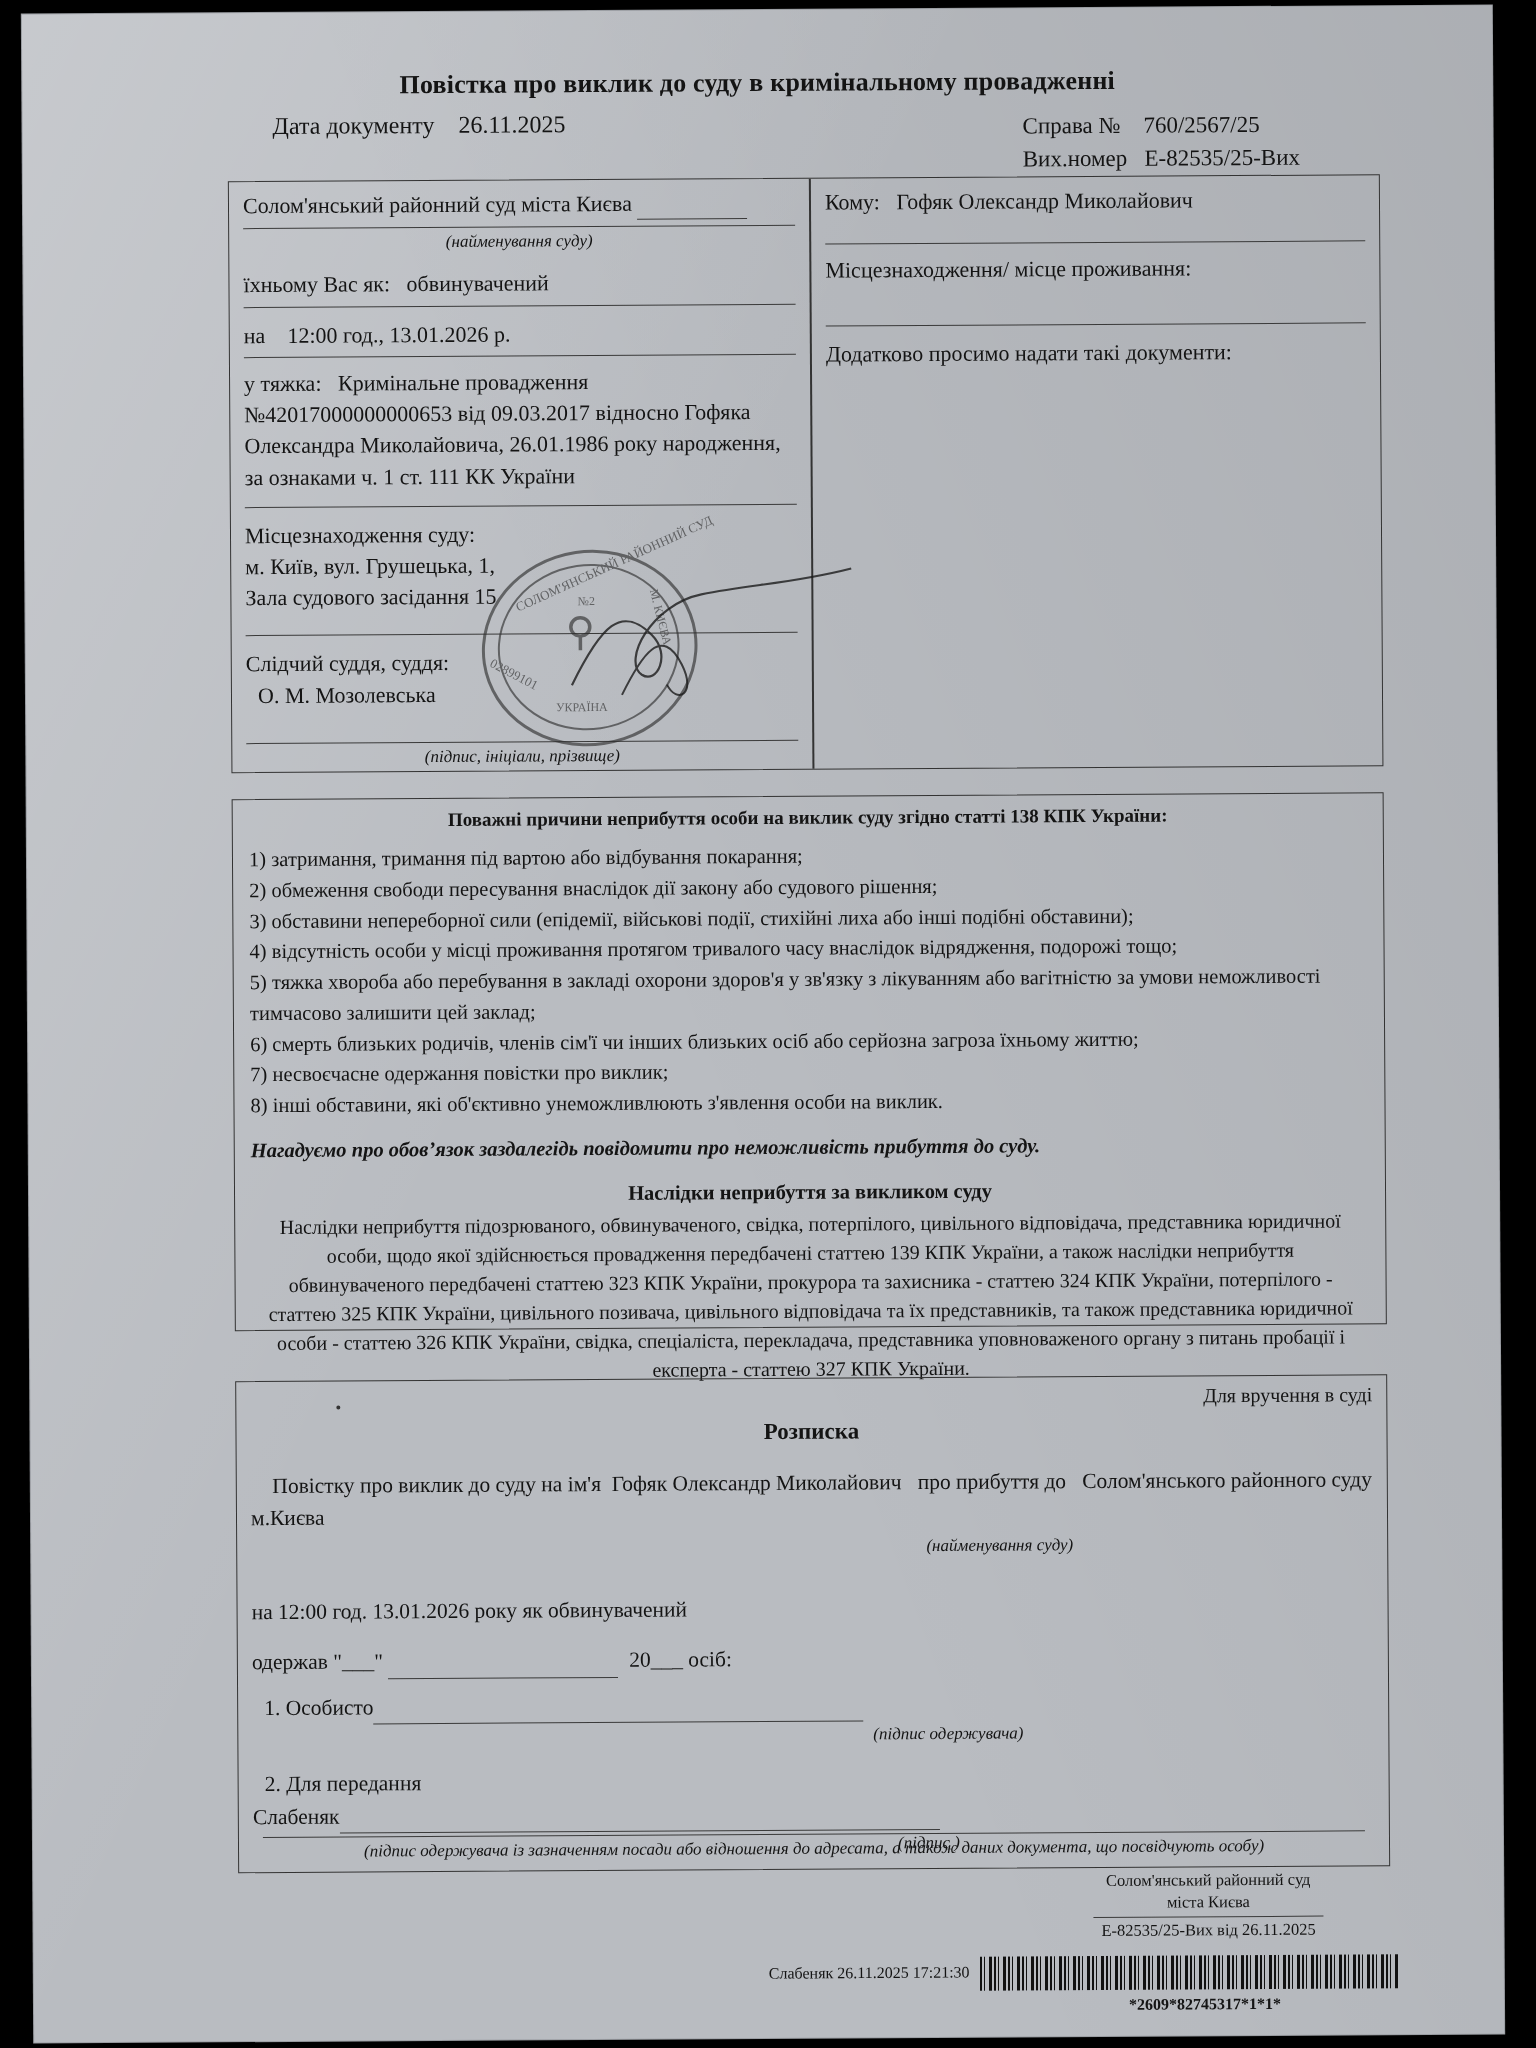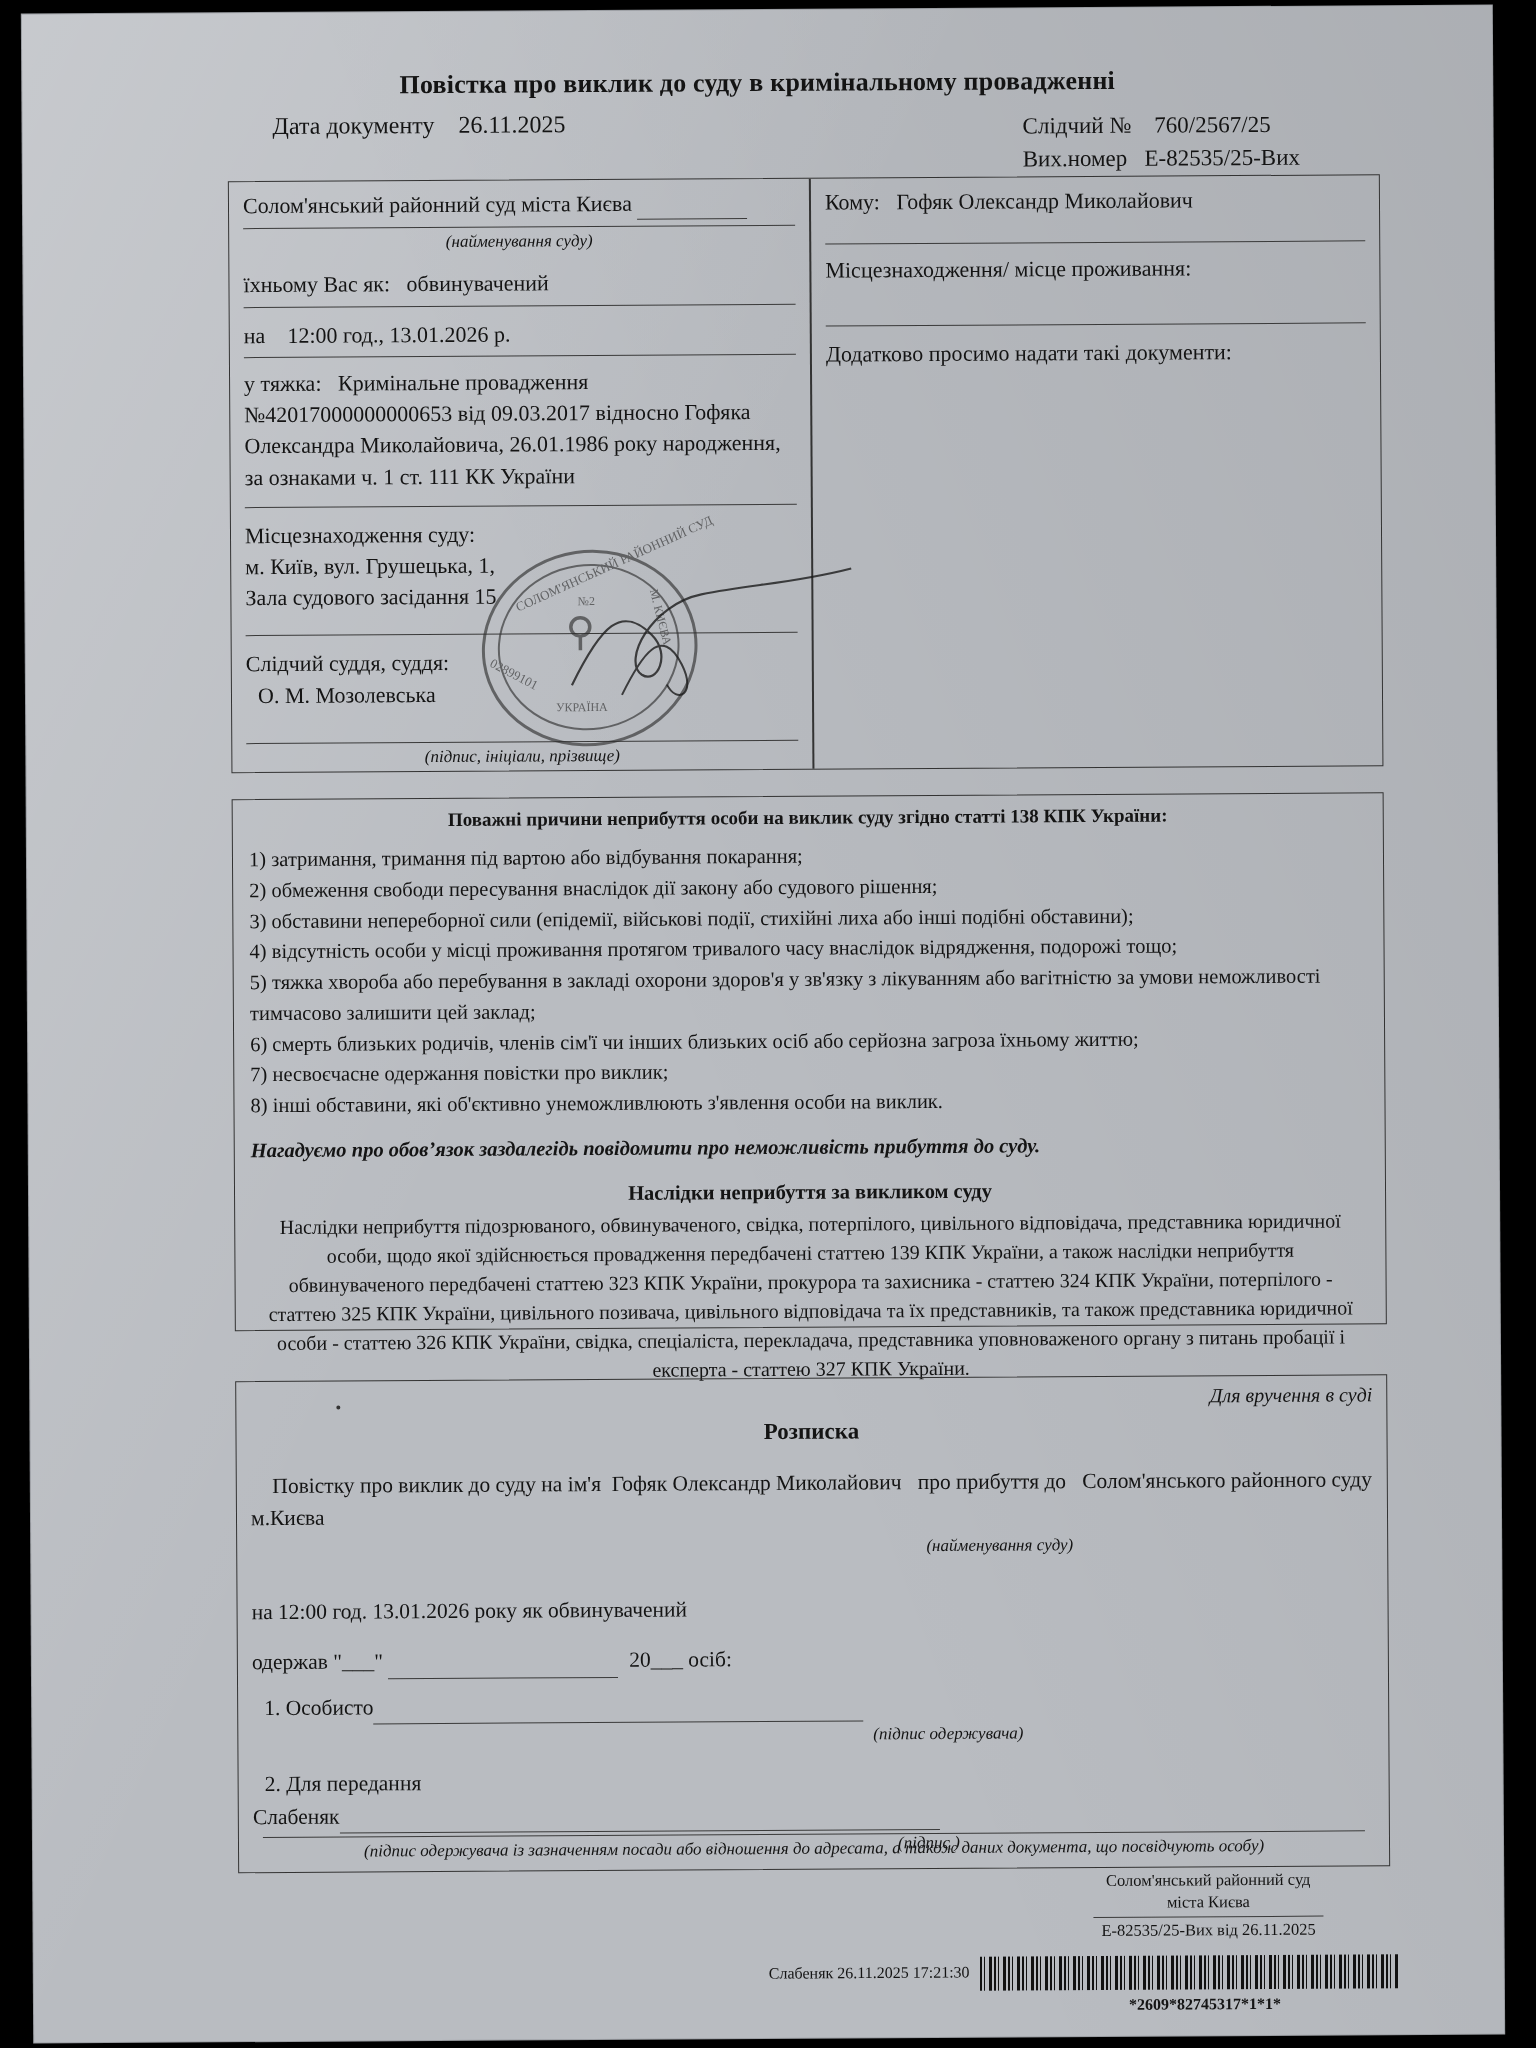--- a/index.html
+++ b/index.html
@@ -35,21 +35,21 @@
   .rcol .ruleline{margin:10px 0 4px 0;}
 
   .boxreasons{position:absolute;left:205px;top:786px;width:1150px;height:530px;border:1.5px solid #333;}
   .rhead{text-align:center;font-weight:bold;font-size:19px;margin:10px 18px 12px 18px;}
   .rlist{font-size:20.5px;line-height:1.5;margin:0 16px;}
   .remind{font-style:italic;font-weight:bold;font-size:20.5px;margin:18px 16px 0 16px;}
   .conseq-h{text-align:center;font-weight:bold;font-size:20.5px;margin:22px 0 6px 0;}
   .conseq{font-size:20px;line-height:1.45;text-align:center;margin:0 28px;}
 
   .boxreceipt{position:absolute;left:205px;top:1368px;width:1150px;height:490px;border:1.5px solid #333;}
-  .forhand{position:absolute;right:14px;top:8px;font-style:italic;font-size:20px;margin-left:32px;}
+  .forhand{position:absolute;right:14px;top:8px;font-size:20px;margin-left:32px;}
   .rcpt-title{text-align:center;font-weight:bold;font-size:23px;margin-top:40px;}
   .rcpt-body{font-size:21.5px;line-height:1.5;margin:22px 14px 0 14px;}
   .small-it{font-style:italic;font-size:17px;}
   .line-long{border-bottom:1.2px solid #3a3a3a;display:inline-block;}
   .foot-note{position:absolute;left:0;right:0;bottom:10px;text-align:center;font-style:italic;font-size:17px;}
   .foot-rule{position:absolute;left:24px;right:24px;bottom:34px;border-bottom:1.2px solid #3a3a3a;}
 
   .stamp{position:absolute;left:455px;top:548px;width:250px;height:190px;opacity:.62;}
   .stamp .ring{position:absolute;left:0;top:0;width:210px;height:190px;border:3px solid #2b2b2b;border-radius:50%;transform:rotate(-8deg);}
   .stamp .ring2{position:absolute;left:16px;top:14px;width:178px;height:162px;border:2px solid #2b2b2b;border-radius:50%;transform:rotate(-8deg);}
@@ -81,21 +81,21 @@
 
     <div class="title">Повістка про виклик до суду в кримінальному провадженні</div>
 
     <div class="docdate">
       <span>Дата документу</span>
       &nbsp;&nbsp;
       <span>26.11.2025</span>
     </div>
 
     <div class="caseno">
-      <span>Слідчий №</span>
+      <span>Справа №</span>
       &nbsp;&nbsp;
       <span>760/2567/25</span>
     </div>
 
     <div class="outno">
       <span>Вих.номер</span>
       &nbsp;
       <span>Е-82535/25-Вих</span>
     </div>
 

